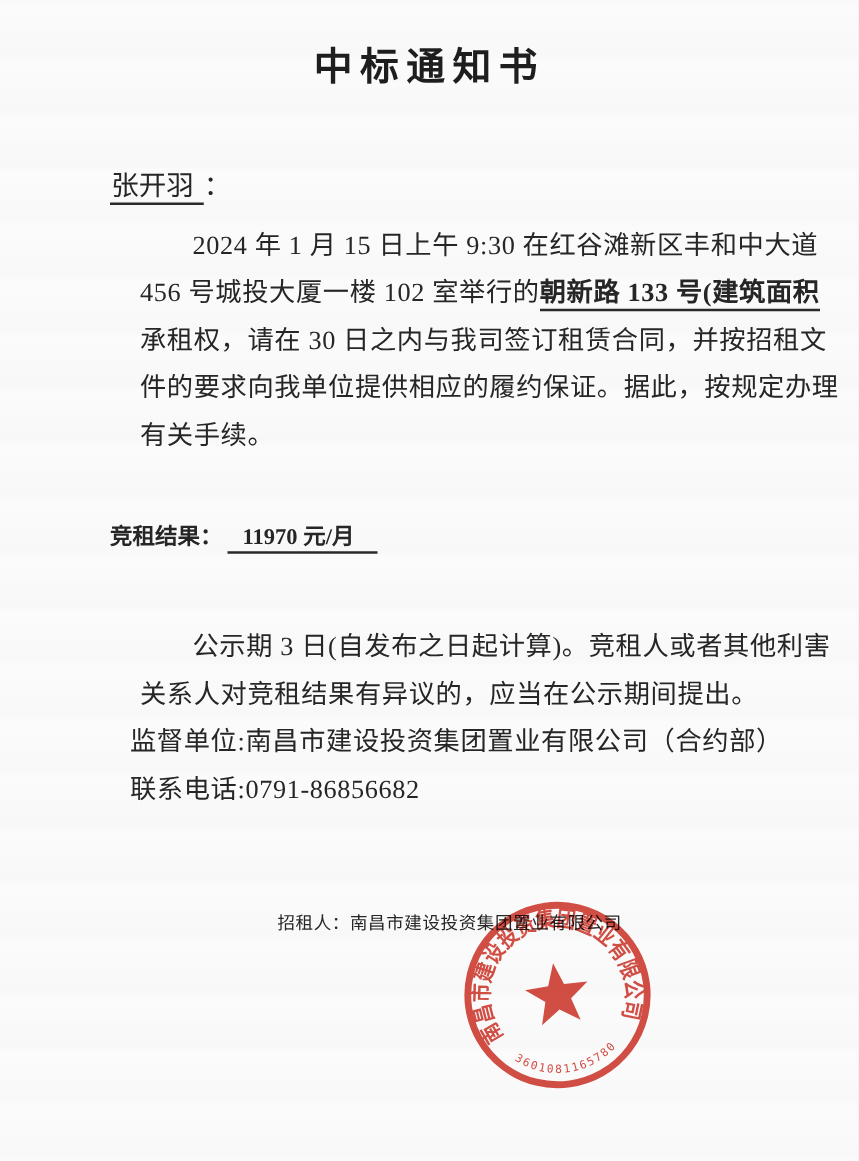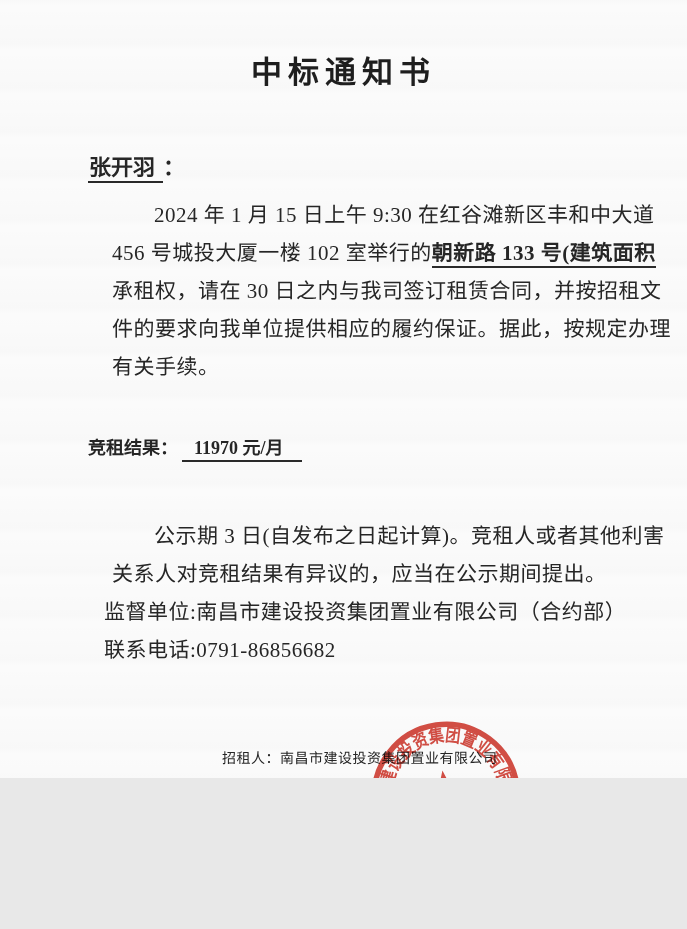--- a/index.html
+++ b/index.html
@@ -1,42 +1,42 @@
 <!DOCTYPE html>
 <html lang="zh-CN"><head>
 <meta charset="utf-8">
 <style>
   html,body{margin:0;padding:0;background:#e8e8e8;}
   .page{
     position:relative;
-    width:687px;height:778px;
+    width:687px;height:929px;
     margin:0 auto;
     background:#fbfbfb;
     background-image:repeating-linear-gradient(
       to bottom,
       rgba(0,0,0,0.010) 0px, rgba(0,0,0,0.0) 6px, rgba(0,0,0,0.012) 44px);
     color:#262626;
     font-family:"Liberation Serif","DejaVu Serif",serif;
     overflow:hidden;
     box-sizing:border-box;
-    padding-top:50px;
+    padding-top:31px;
   }
   .doc-title{
     margin:0;
     font-size:31px;
     font-weight:600;
     letter-spacing:6px;
     text-align:center;
     line-height:46px;
     color:#1e1e1e;
   }
   .salutation{
     margin:57px 0 0 88px;
     font-size:22px;
-    font-weight:bold;
+    font-weight:normal;
     line-height:30px;
   }
   .salutation .name-u{
     border-bottom:2px solid #2a2a2a;
     padding:0 8px 1px 1px;
   }
   .bodycol{
     width:515px;
     margin-left:112px;
     font-size:21px;

